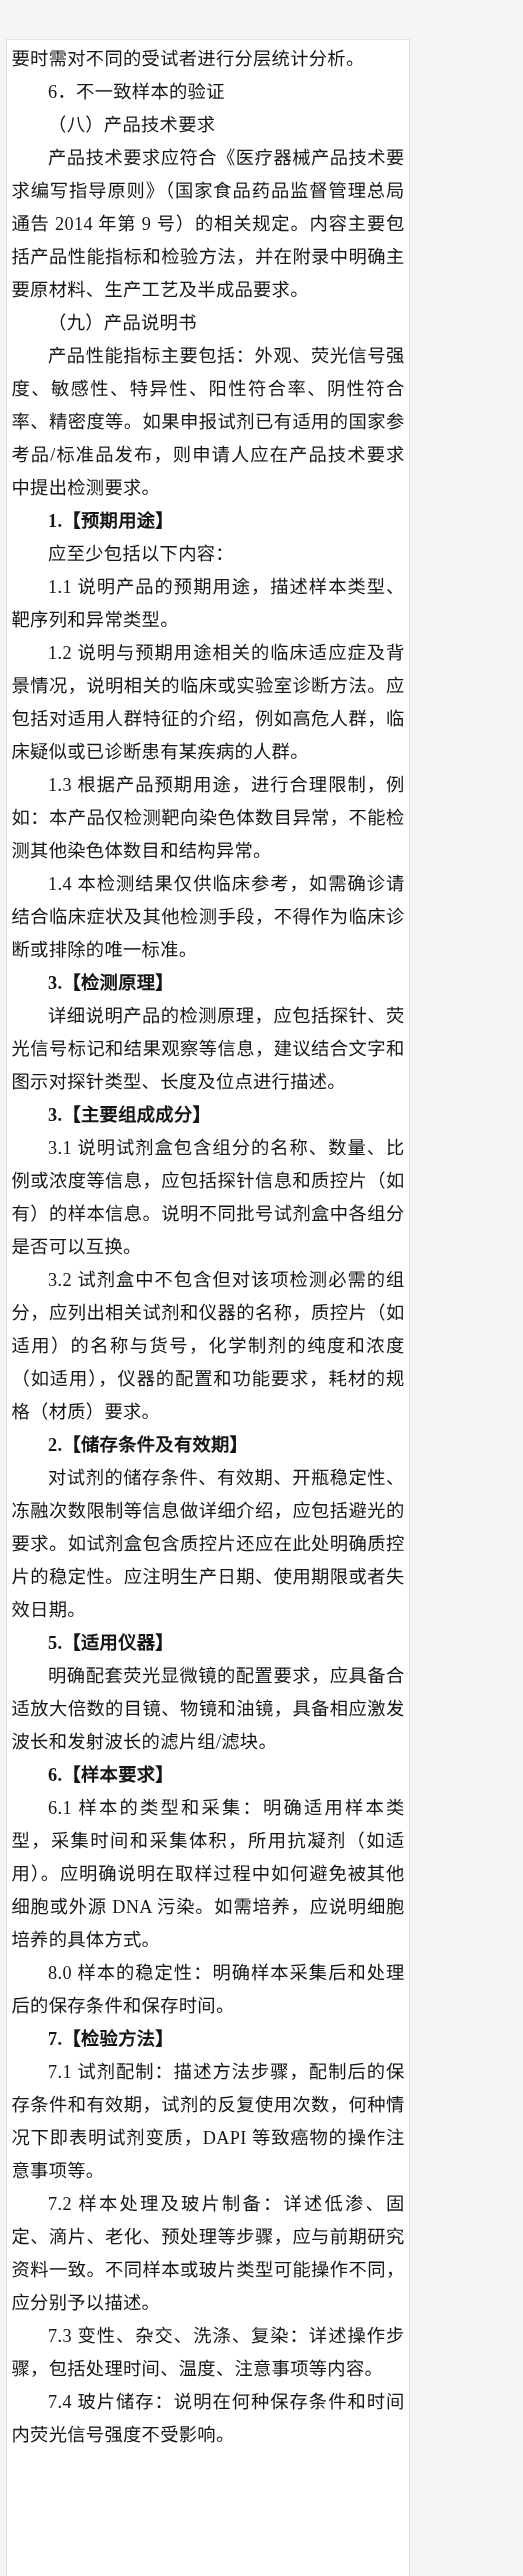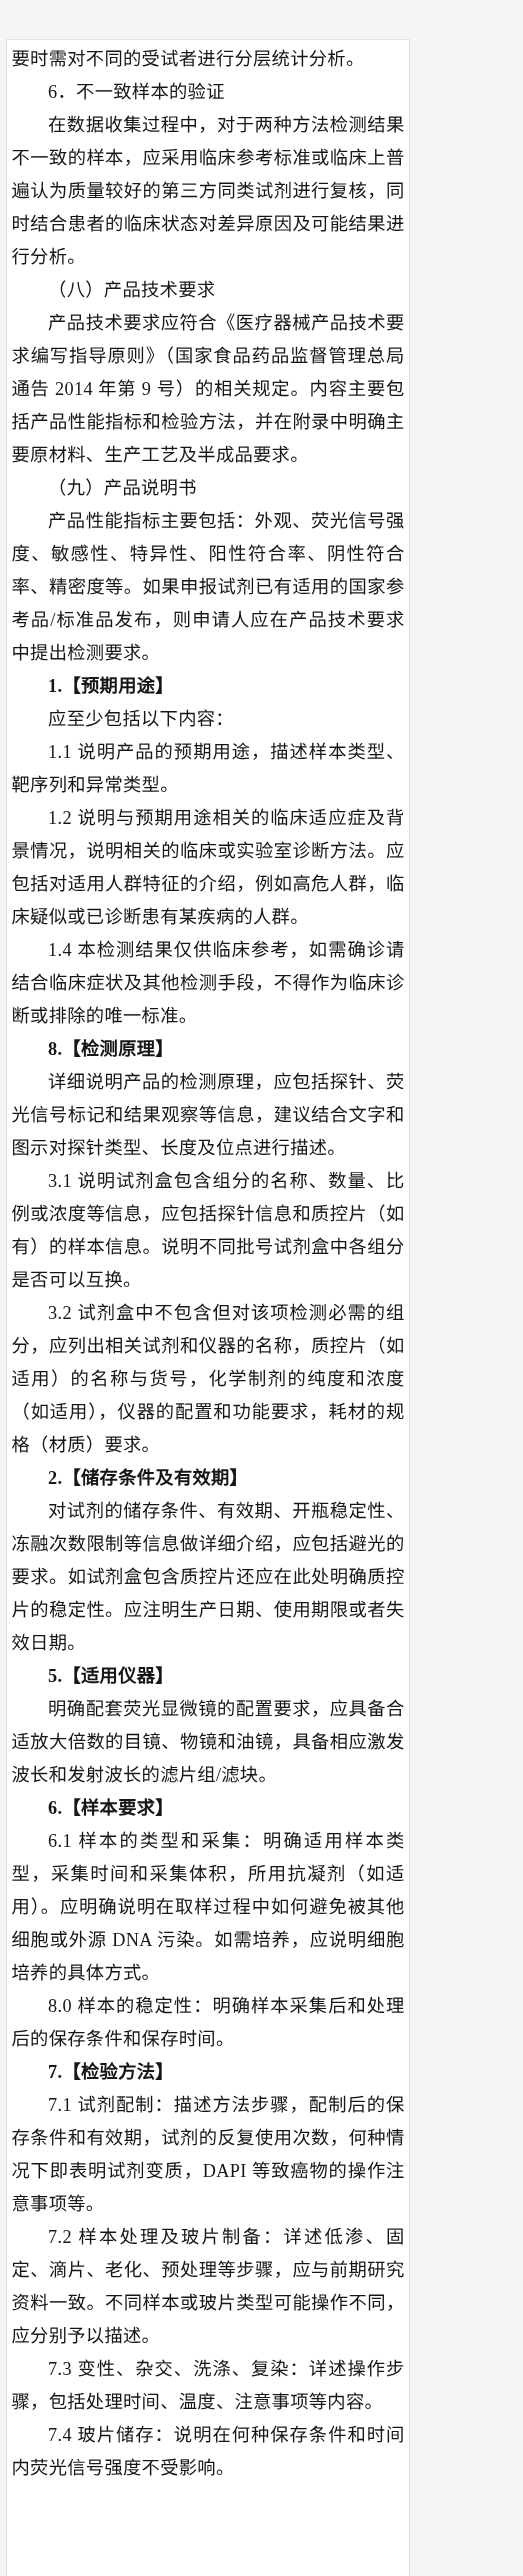--- a/index.html
+++ b/index.html
@@ -45,32 +45,33 @@
   .para.numbered-heading { text-indent: 2em; font-weight: bold; }
 </style>
 </head>
 <body>
 
 <div class="scan-frame">
   <main class="page">
     <div id="doc">
         <p class="para continuation">要时需对不同的受试者进行分层统计分析。</p>
         <p class="para body">6．不一致样本的验证</p>
-        <p class="para body">在数据收集过程中，对于两种方法检测结果不一致的样本，应采用临床参考标准或临床上普遍认为质量较好的第三方同类试剂进行复核，同时结合患者的临床状态对差异原因及可能结果进行分析。</p>
         <p class="para section">（八）产品技术要求</p>
         <p class="para body">产品技术要求应符合《医疗器械产品技术要求编写指导原则》（国家食品药品监督管理总局通告 2014 年第 9 号）的相关规定。内容主要包括产品性能指标和检验方法，并在附录中明确主要原材料、生产工艺及半成品要求。</p>
         <p class="para section">（九）产品说明书</p>
         <p class="para body">产品性能指标主要包括：外观、荧光信号强度、敏感性、特异性、阳性符合率、阴性符合率、精密度等。如果申报试剂已有适用的国家参考品/标准品发布，则申请人应在产品技术要求中提出检测要求。</p>
         <p class="para numbered-heading">1.【预期用途】</p>
         <p class="para body">应至少包括以下内容：</p>
         <p class="para body">1.1 说明产品的预期用途，描述样本类型、靶序列和异常类型。</p>
         <p class="para body">1.2 说明与预期用途相关的临床适应症及背景情况，说明相关的临床或实验室诊断方法。应包括对适用人群特征的介绍，例如高危人群，临床疑似或已诊断患有某疾病的人群。</p>
+        <p class="para body">1.3 根据产品预期用途，进行合理限制，例如：本产品仅检测靶向染色体数目异常，不能检测其他染色体数目和结构异常。</p>
         <p class="para body">1.4 本检测结果仅供临床参考，如需确诊请结合临床症状及其他检测手段，不得作为临床诊断或排除的唯一标准。</p>
-        <p class="para numbered-heading">8.【检测原理】</p>
+        <p class="para numbered-heading">3.【检测原理】</p>
         <p class="para body">详细说明产品的检测原理，应包括探针、荧光信号标记和结果观察等信息，建议结合文字和图示对探针类型、长度及位点进行描述。</p>
+        <p class="para numbered-heading">3.【主要组成成分】</p>
         <p class="para body">3.1 说明试剂盒包含组分的名称、数量、比例或浓度等信息，应包括探针信息和质控片（如有）的样本信息。说明不同批号试剂盒中各组分是否可以互换。</p>
         <p class="para body">3.2 试剂盒中不包含但对该项检测必需的组分，应列出相关试剂和仪器的名称，质控片（如适用）的名称与货号，化学制剂的纯度和浓度（如适用），仪器的配置和功能要求，耗材的规格（材质）要求。</p>
         <p class="para numbered-heading">2.【储存条件及有效期】</p>
         <p class="para body">对试剂的储存条件、有效期、开瓶稳定性、冻融次数限制等信息做详细介绍，应包括避光的要求。如试剂盒包含质控片还应在此处明确质控片的稳定性。应注明生产日期、使用期限或者失效日期。</p>
         <p class="para numbered-heading">5.【适用仪器】</p>
         <p class="para body">明确配套荧光显微镜的配置要求，应具备合适放大倍数的目镜、物镜和油镜，具备相应激发波长和发射波长的滤片组/滤块。</p>
         <p class="para numbered-heading">6.【样本要求】</p>
         <p class="para body">6.1 样本的类型和采集：明确适用样本类型，采集时间和采集体积，所用抗凝剂（如适用）。应明确说明在取样过程中如何避免被其他细胞或外源 DNA 污染。如需培养，应说明细胞培养的具体方式。</p>
         <p class="para body">8.0 样本的稳定性：明确样本采集后和处理后的保存条件和保存时间。</p>
         <p class="para numbered-heading">7.【检验方法】</p>

